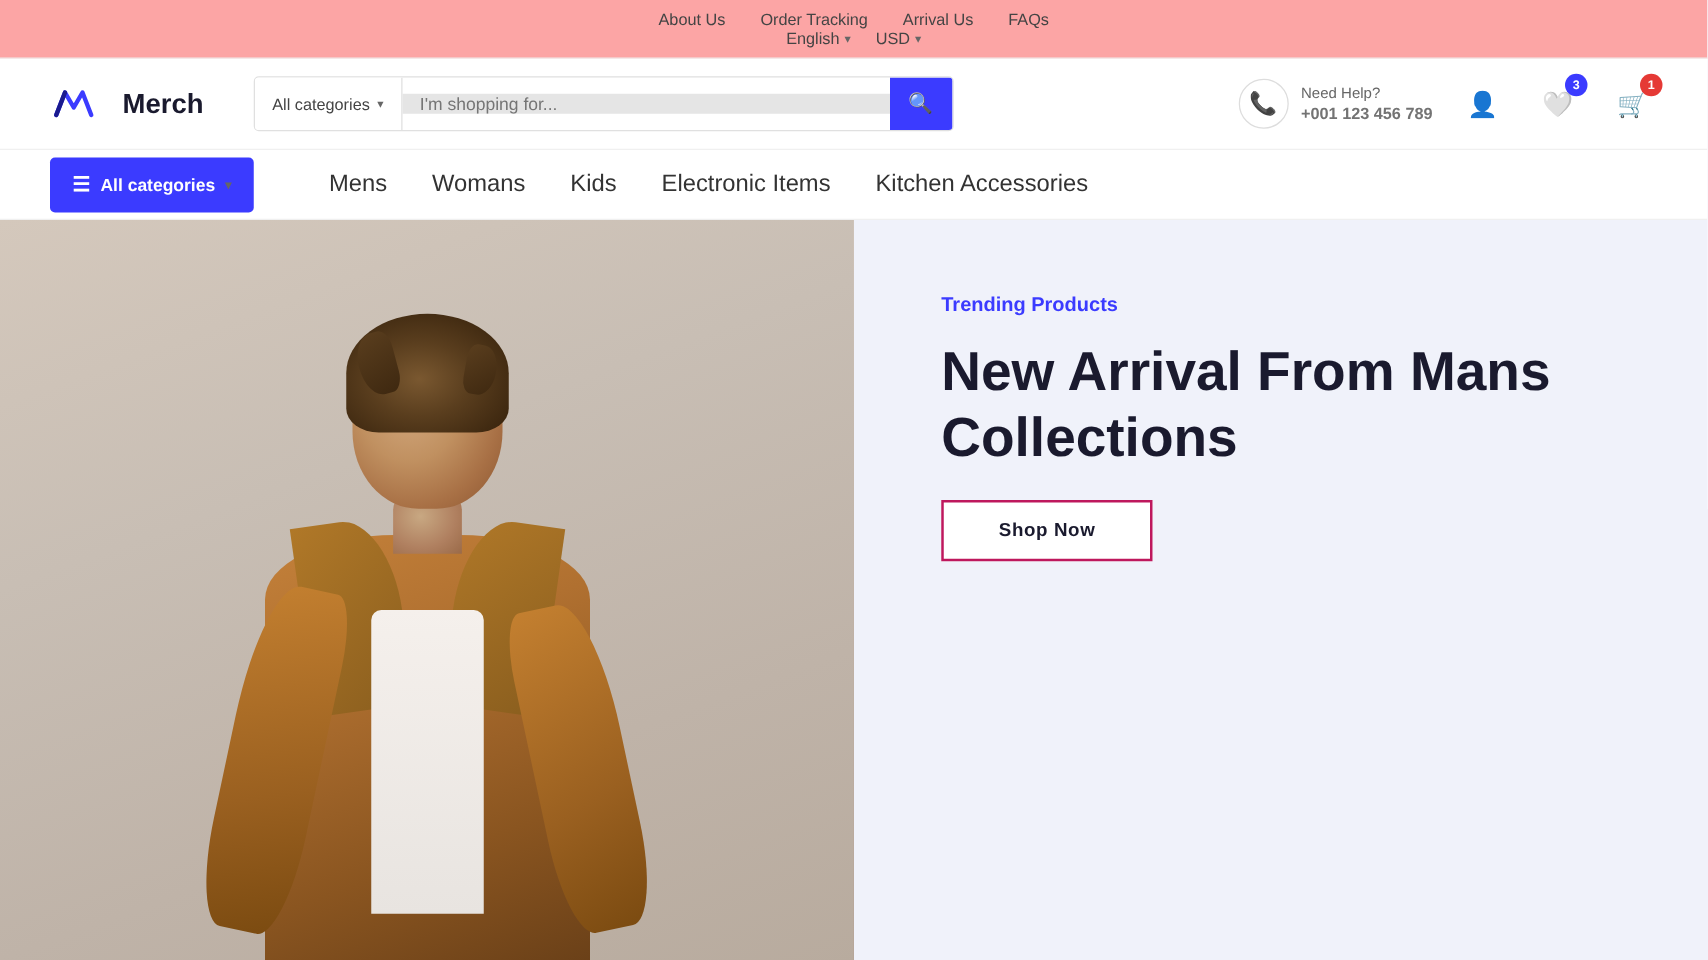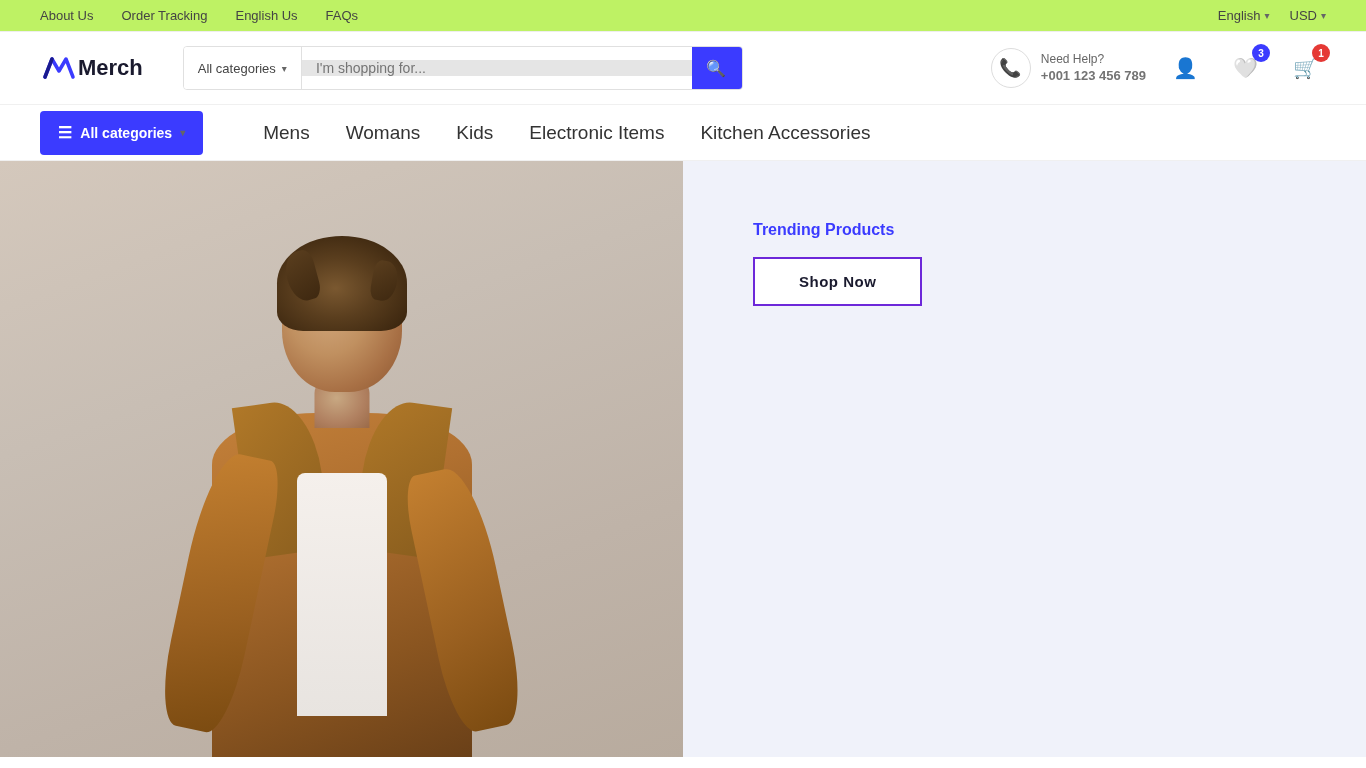--- a/index.html
+++ b/index.html
@@ -1,47 +1,48 @@
 <!DOCTYPE html>
 <html><head>
   <meta charset="utf-8">
   <style>
     * { margin: 0; padding: 0; box-sizing: border-box; }
     body { font-family: 'Segoe UI', Arial, sans-serif; width: 1366px; height: 768px; overflow: hidden; background: #fff; }
 
     
     .top-bar {
-      background: #bef264;
+      background: #fca5a5;
       border-bottom: 1px solid #eee;
       display: flex;
       align-items: center;
       justify-content: space-between;
       padding: 8px 40px;
       font-size: 13px;
       color: #444;
+      flex-direction: column;
     }
     .top-bar-left { display: flex; gap: 28px; }
     .top-bar-left a { color: #444; text-decoration: none; font-size: 13px; cursor: pointer; }
     .top-bar-right { display: flex; align-items: center; gap: 20px; }
     .top-bar-right .lang-select, .top-bar-right .currency-select {
       display: flex; align-items: center; gap: 4px; cursor: pointer; font-size: 13px; color: #444;
     }
     .chevron-down { font-size: 10px; color: #666; }
 
     
     .header {
       display: flex;
       align-items: center;
       padding: 14px 40px;
       gap: 24px;
       border-bottom: 1px solid #f0f0f0;
       background: #fff;
     }
     .logo {
-      display: flex; align-items: center; gap: 0; text-decoration: none; flex-shrink: 0;
+      display: flex; align-items: center; gap: 20px; text-decoration: none; flex-shrink: 0;
     }
     .logo-icon {
       width: 38px; height: 38px;
     }
     .logo-text { font-size: 22px; font-weight: 700; color: #1a1a2e; }
     .search-bar {
       display: flex; align-items: center; flex: 1; max-width: 560px; margin-left: 16px;
       border: 1.5px solid #e0e0e0; border-radius: 4px; overflow: hidden; height: 44px;
     }
     .category-select {
@@ -125,34 +126,34 @@
     .trending-label {
       color: #3b3bff; font-size: 16px; font-weight: 600; margin-bottom: 18px;
     }
     .hero-title {
       font-size: 44px; font-weight: 800; color: #1a1a2e; line-height: 1.2; margin-bottom: 22px;
     }
     .hero-desc {
       font-size: 14px; color: #666; line-height: 1.7; max-width: 480px; margin-bottom: 36px;
     }
     .shop-now-btn {
-      display: inline-block; padding: 14px 44px; border: 2px solid #6d28d9;
+      display: inline-block; padding: 14px 44px; border: 2px solid #be185d;
       background: #fff; color: #1a1a2e; font-size: 15px; font-weight: 700;
       cursor: pointer; letter-spacing: 0.5px; transition: all 0.2s;
       width: fit-content;
     }
   </style>
 </head>
 <body>
 
 <div class="top-bar">
   <div class="top-bar-left">
     <a>About Us</a>
     <a>Order Tracking</a>
-    <a>English Us</a>
+    <a>Arrival Us</a>
     <a>FAQs</a>
   </div>
   <div class="top-bar-right">
     <div class="lang-select">
       <span>English</span>
       <span class="chevron-down">▾</span>
     </div>
     <div class="currency-select">
       <span>USD</span>
       <span class="chevron-down">▾</span>
@@ -243,15 +244,16 @@
         <div style="position:absolute;bottom:90%;left:calc(50% + 30px);width:25px;height:40px;background:linear-gradient(140deg,#5a3e1e,#3e2810);border-radius:30% 50% 50% 30%;z-index:4;transform:rotate(10deg);"></div>
 
         <div style="position:absolute;bottom:5%;left:calc(50% - 160px);width:75px;height:55%;background:linear-gradient(160deg,#c48030 0%,#9a6020 60%,#7a4a10 100%);border-radius:40% 20% 30% 30%;transform:rotate(12deg);"></div>
         <div style="position:absolute;bottom:5%;right:calc(50% - 160px);width:75px;height:52%;background:linear-gradient(160deg,#c48030 0%,#9a6020 60%,#7a4a10 100%);border-radius:20% 40% 30% 30%;transform:rotate(-12deg);"></div>
       </div>
     </div>
   </div>
 
   <div class="hero-content">
     <p class="trending-label">Trending Products</p>
+    <h1 class="hero-title">New Arrival From Mans Collections</h1>
     <button class="shop-now-btn">Shop Now</button>
   </div>
 </div>
 
 </body></html>

